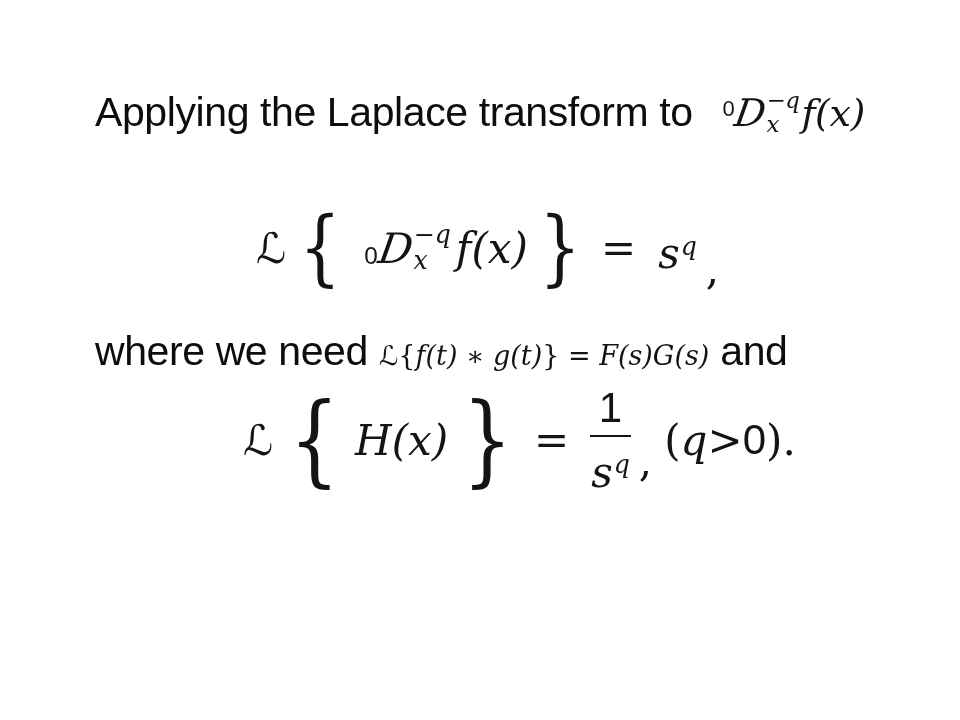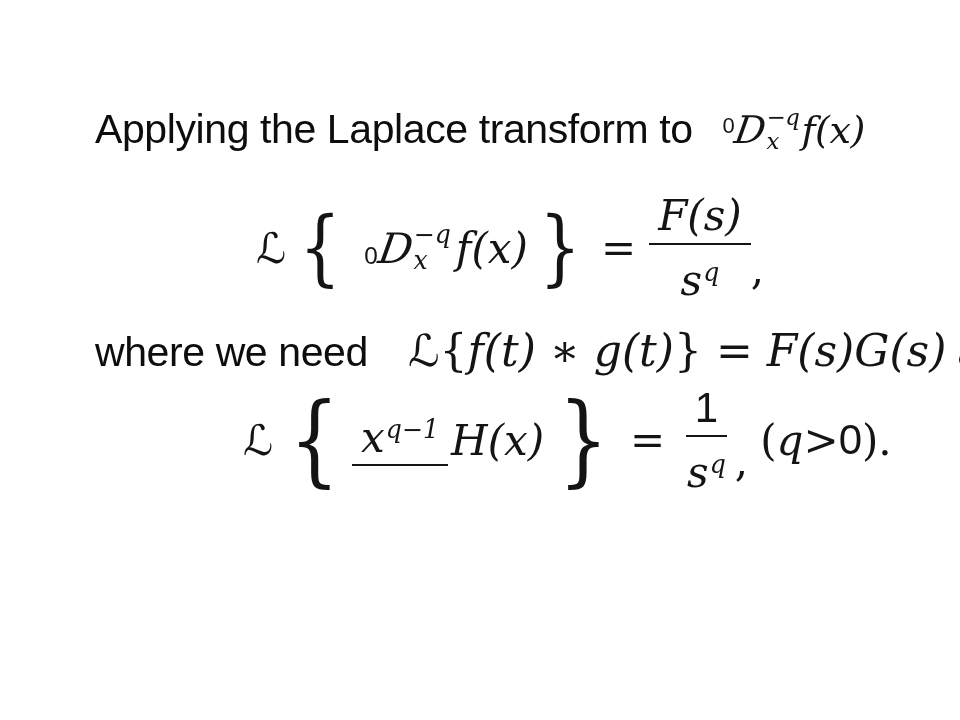--- a/index.html
+++ b/index.html
@@ -10,21 +10,21 @@
 
   
   .bodytext { font-size:41px; line-height:48px; letter-spacing:-0.4px; color:#0d0d0d; }
 
   
   .math { font-family:"DejaVu Serif","DejaVu Sans",serif; color:#141414; }
   .it { font-style:italic; }
   .sf { font-family:"Liberation Sans",sans-serif; font-style:normal; }
 
   
-  .para1 { position:absolute; left:95px; top:88px; width:830px;margin-top:17px; }
+  .para1 { position:absolute; left:95px; top:88px; width:830px; }
   .eq1   { position:absolute; left:256px; top:198px; height:100px; }
   .para2 { position:absolute; left:95px; top:327px; width:840px; white-space:nowrap; }
   .eq2   { position:absolute; left:243px; top:384px; height:112px; }
   .para3 { position:absolute; left:94px; top:509px; width:840px; }
 
   
   .eq { display:flex; align-items:center; font-family:"DejaVu Serif","DejaVu Sans",serif; font-size:42px; color:#141414; }
   .mrow { display:inline-flex; align-items:center; }
   .brace { font-family:"DejaVu Serif",serif; line-height:1; transform:scaleX(0.8); display:inline-block; font-weight:400; }
   .brace-md { font-size:1.95em; }
@@ -38,21 +38,21 @@
   .ss { display:inline-flex; flex-direction:column; font-size:0.6em; line-height:1.05; margin:0 2px 0 1px; }
   .ss .sup, .ss .sub { display:block; }
   .supr { font-size:0.6em; position:relative; top:-0.55em; margin-left:1px; }
   .scriptD { transform:skewX(-9deg); display:inline-block; }
   .comma-low { transform:translateY(0.5em); display:inline-block; }
   .eqsign { margin:0 13px; }
 
   
   .imath { display:inline-flex; align-items:center; vertical-align:middle; font-family:"DejaVu Serif","DejaVu Sans",serif; font-size:38px; color:#141414; transform:translateY(-2px); }
   .gap-wide { margin-left:30px; }
-  .imath2 { font-size:44px; letter-spacing:0;margin-left:29px; }
+  .imath2 { font-size:27px; letter-spacing:0; }
   .cond { margin-left:12px; white-space:nowrap; }
 </style>
 </head>
 <body>
 
 <div class="slide">
 
   <div class="para1 bodytext">
     <div>
       <span>Applying the Laplace transform to</span><span class="imath gap-wide">
@@ -75,35 +75,33 @@
       <span class="it scriptD">D</span>
       <span class="ss">
         <span class="sup it">−q</span>
         <span class="sub it">x</span>
       </span>
       <span class="it" style="margin-left:3px;">f(x)</span>
     </span>
     <span class="brace brace-md" style="margin:0 2px 0 6px;">}</span>
     <span class="eqsign">=</span>
     <span class="frac">
-      <span class="num it">F(s)</span>
       <span class="den"><span class="it">s</span><span class="supr it">q</span></span>
     </span>
     <span class="comma-low">,</span>
   </div>
 
   <div class="para2 bodytext">
     <span>where we need </span><span class="math imath2"><span>ℒ</span><span>{</span><span class="it">f(t)</span><span> ∗ </span><span class="it">g(t)</span><span>}</span><span> = </span><span class="it">F(s)G(s)</span></span><span> and</span>
   </div>
 
   <div class="eq eq2">
     <span>ℒ</span>
     <span class="brace brace-lg" style="margin:0 6px 0 10px;">{</span>
     <span class="frac">
-      <span class="num"><span class="it">x</span><span class="supr it">q−1</span></span>
     </span>
     <span class="it" style="margin-left:3px;">H(x)</span>
     <span class="brace brace-lg" style="margin:0 2px 0 8px;">}</span>
     <span class="eqsign">=</span>
     <span class="frac">
       <span class="num sf">1</span>
       <span class="den"><span class="it">s</span><span class="supr it">q</span></span>
     </span>
     <span class="comma-low">,</span>
     <span class="mrow cond">

